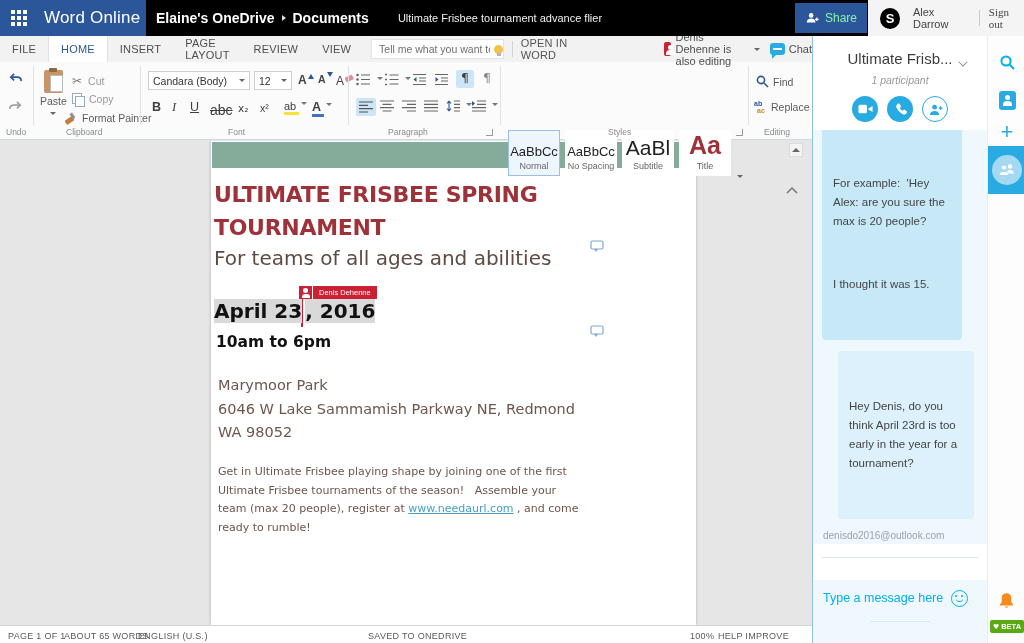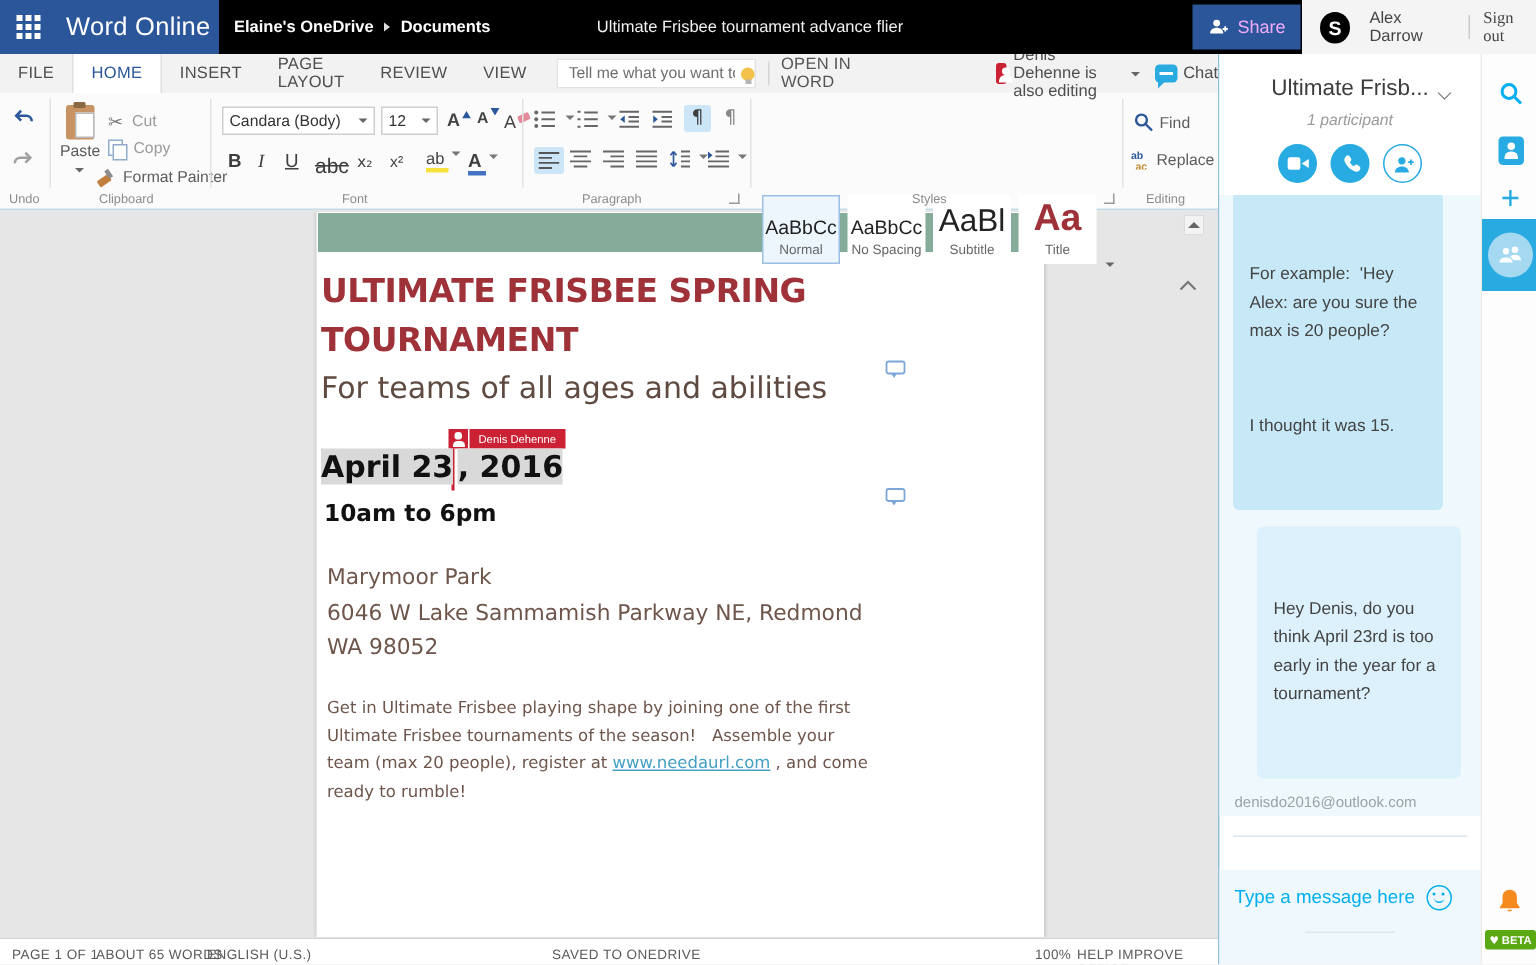--- a/index.html
+++ b/index.html
@@ -7,24 +7,24 @@
               font-family:"Liberation Sans", sans-serif; }
   .app { position:relative; width:1024px; height:643px; background:#e6e6e6; overflow:hidden; }
 
   
   .titlebar { position:absolute; left:0; top:0; width:1024px; height:36px; background:#000; z-index:30; }
   .brand { position:absolute; left:0; top:0; width:146px; height:36px; background:#2b579a; display:flex; align-items:center; }
   .waffle { width:17px; height:17px; margin-left:11px; position:relative; }
   .waffle::before { content:""; position:absolute; left:0; top:0; width:4px; height:4px; background:#fff;
       box-shadow:6px 0 #fff,12px 0 #fff,0 6px #fff,6px 6px #fff,12px 6px #fff,0 12px #fff,6px 12px #fff,12px 12px #fff; }
   .brand-name { color:#fff; font-size:17px; font-weight:400; margin-left:16px; letter-spacing:.2px; }
-  .breadcrumb { position:absolute; left:156px; top:0; height:36px; display:flex; align-items:center; gap:7px; color:#fff; font-size:11px; font-weight:700; }
+  .breadcrumb { position:absolute; left:156px; top:0; height:36px; display:flex; align-items:center; gap:7px; color:#fff; font-size:14px; font-weight:700; }
   .crumb-sep { width:0; height:0; border-left:4px solid #ddd; border-top:3.5px solid transparent; border-bottom:3.5px solid transparent; }
   .doc-title { position:absolute; left:300px; top:0; width:400px; height:36px; display:flex; align-items:center; justify-content:center; color:#f0f0f0; font-size:11px; }
-  .share-btn { position:absolute; left:795px; top:3px; width:72px; height:30px; background:#2b579a; display:flex; align-items:center; justify-content:center; gap:6px; color:#f0abfc; font-size:12px; cursor:pointer; }
+  .share-btn { position:absolute; left:795px; top:3px; width:72px; height:30px; background:#2b579a; display:flex; align-items:center; justify-content:center; gap:6px; color:#86efac; font-size:12px; cursor:pointer; }
   .account { position:absolute; left:868px; top:0; width:156px; height:36px; background:#f4f4f4; display:flex; align-items:center; }
   .skype-badge { width:21px; height:21px; border-radius:50%; background:#000; color:#fff; font-size:13px; font-weight:700; display:flex; align-items:center; justify-content:center; margin-left:12px; }
   .acct-name { font-size:11px; color:#444; margin-left:13px; }
   .acct-div { width:1px; height:16px; background:#c9c9c9; margin:0 9px; }
   .signout { font-size:11px; color:#444;font-family:Liberation Serif, serif; }
 
   
   .menubar { position:absolute; left:0; top:36px; width:812px; height:26px; background:#f2f2f2; z-index:25; display:flex; align-items:stretch; font-size:11px; color:#4e4e4e; }
   .tab { display:flex; align-items:center; padding:0 12px; letter-spacing:.2px; cursor:pointer; }
   .tab.active { background:#fff; color:#2b579a; border-left:1px solid #e0e0e0; border-right:1px solid #e0e0e0; }

